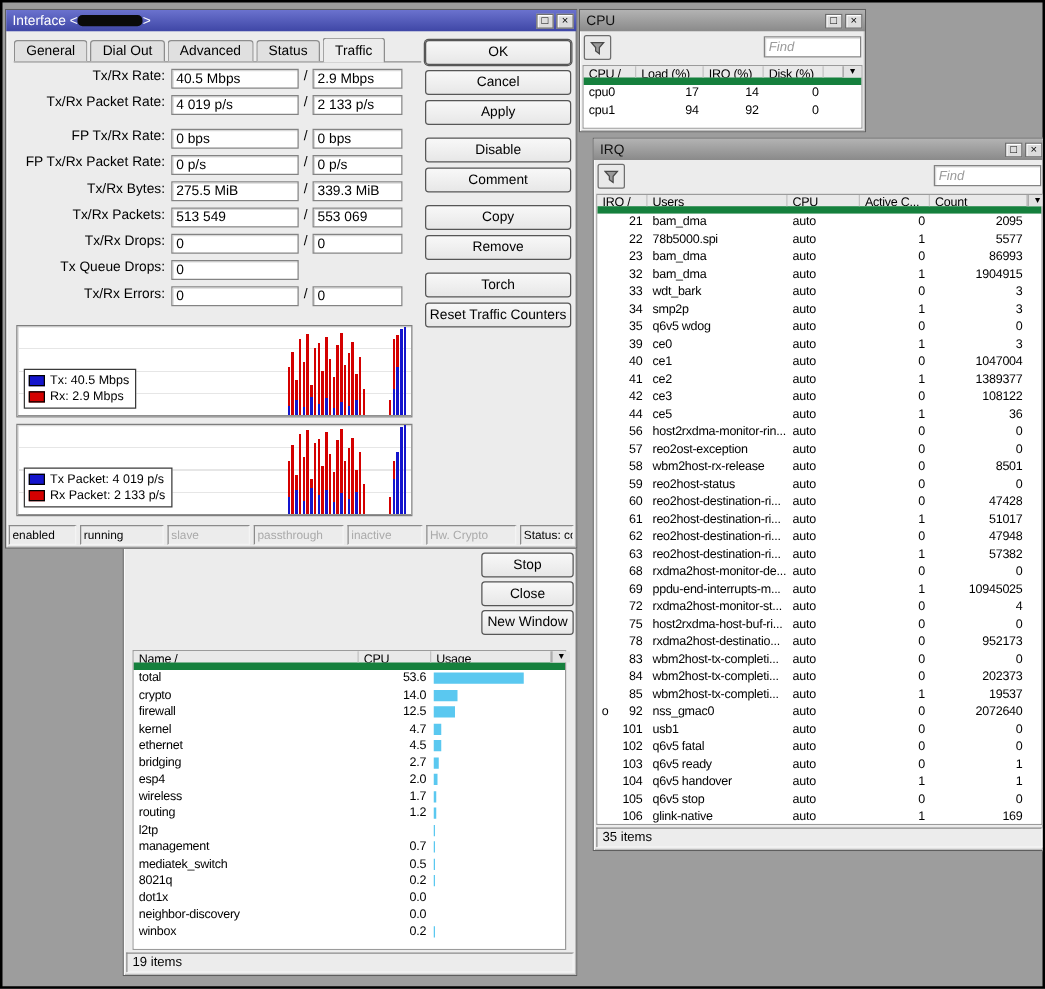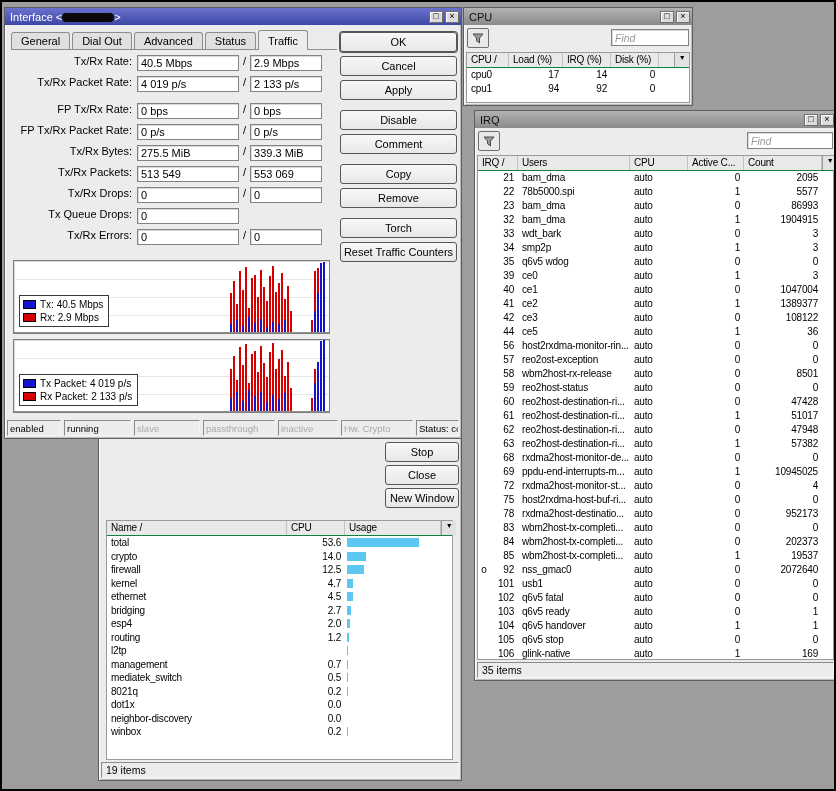--- a/index.html
+++ b/index.html
@@ -52,21 +52,21 @@
 
   
   .toolbar{position:absolute;left:3px;right:3px;top:20px;height:22px}
   .tool-btn{position:absolute;left:0;top:0;width:22px;height:20px;background:#e9e9e9;
             border:1px solid #6f6f6f;border-radius:2px;display:flex;align-items:center;justify-content:center}
   .find{position:absolute;right:0;top:1px;height:17px;border:1px solid #838383;
         box-shadow:inset 1px 1px 0 #d9d9d9;background:#fff;font-family:inherit;font-size:10.5px;padding:0 3px}
   .find::placeholder{font-style:italic;color:#9a9a9a}
   .table{position:absolute;display:flex;flex-direction:column;border:1px solid #9b9b9b;background:#fff;
          font-size:10px;letter-spacing:-0.2px}
-  .thead{display:flex;background:#e9e9e9;border-bottom:1px solid #15803d;height:15px;flex:none}
+  .thead{display:flex;background:#e9e9e9;border-bottom:6px solid #15803d;height:15px;flex:none}
   .hcell{border-right:1px solid #c2c2c2;padding:1px 4px;white-space:nowrap;overflow:hidden;flex:none}
   .hcell.grow{flex:1;border-right:none}
   .hcell.drop{width:15px;padding:1px 0;text-align:center;font-size:7px;background:#e2e2e2;
               border-left:1px solid #9b9b9b;border-right:none}
   .tbody{flex:1;background:#fff;overflow:hidden}
   .trow{display:flex;height:14px;line-height:14px}
   .tcell{padding:0 4px;white-space:nowrap;overflow:hidden;flex:none}
   .right{text-align:right}
   .center{text-align:center;padding:0 1px}
   .items-bar{position:absolute;left:2px;right:2px;bottom:2px;height:16px;border:1px solid;
@@ -135,20 +135,27 @@
           <div class="tcell right" style="width: 58px;">2.7</div>
           <div class="tcell" style="width: 96px; padding: 0px 2px;">
             <div class="ubar" style="width: 4px;"></div>
           </div>
         </div>
         <div class="trow" style="height: 13.5px; line-height: 13.5px;">
           <div class="tcell" style="width: 180px;">esp4</div>
           <div class="tcell right" style="width: 58px;">2.0</div>
           <div class="tcell" style="width: 96px; padding: 0px 2px;">
             <div class="ubar" style="width: 3px;"></div>
+          </div>
+        </div>
+        <div class="trow" style="height: 13.5px; line-height: 13.5px;">
+          <div class="tcell" style="width: 180px;">wireless</div>
+          <div class="tcell right" style="width: 58px;">1.7</div>
+          <div class="tcell" style="width: 96px; padding: 0px 2px;">
+            <div class="ubar" style="width: 2px;"></div>
           </div>
         </div>
         <div class="trow" style="height: 13.5px; line-height: 13.5px;">
           <div class="tcell" style="width: 180px;">routing</div>
           <div class="tcell right" style="width: 58px;">1.2</div>
           <div class="tcell" style="width: 96px; padding: 0px 2px;">
             <div class="ubar" style="width: 2px;"></div>
           </div>
         </div>
         <div class="trow" style="height: 13.5px; line-height: 13.5px;">

